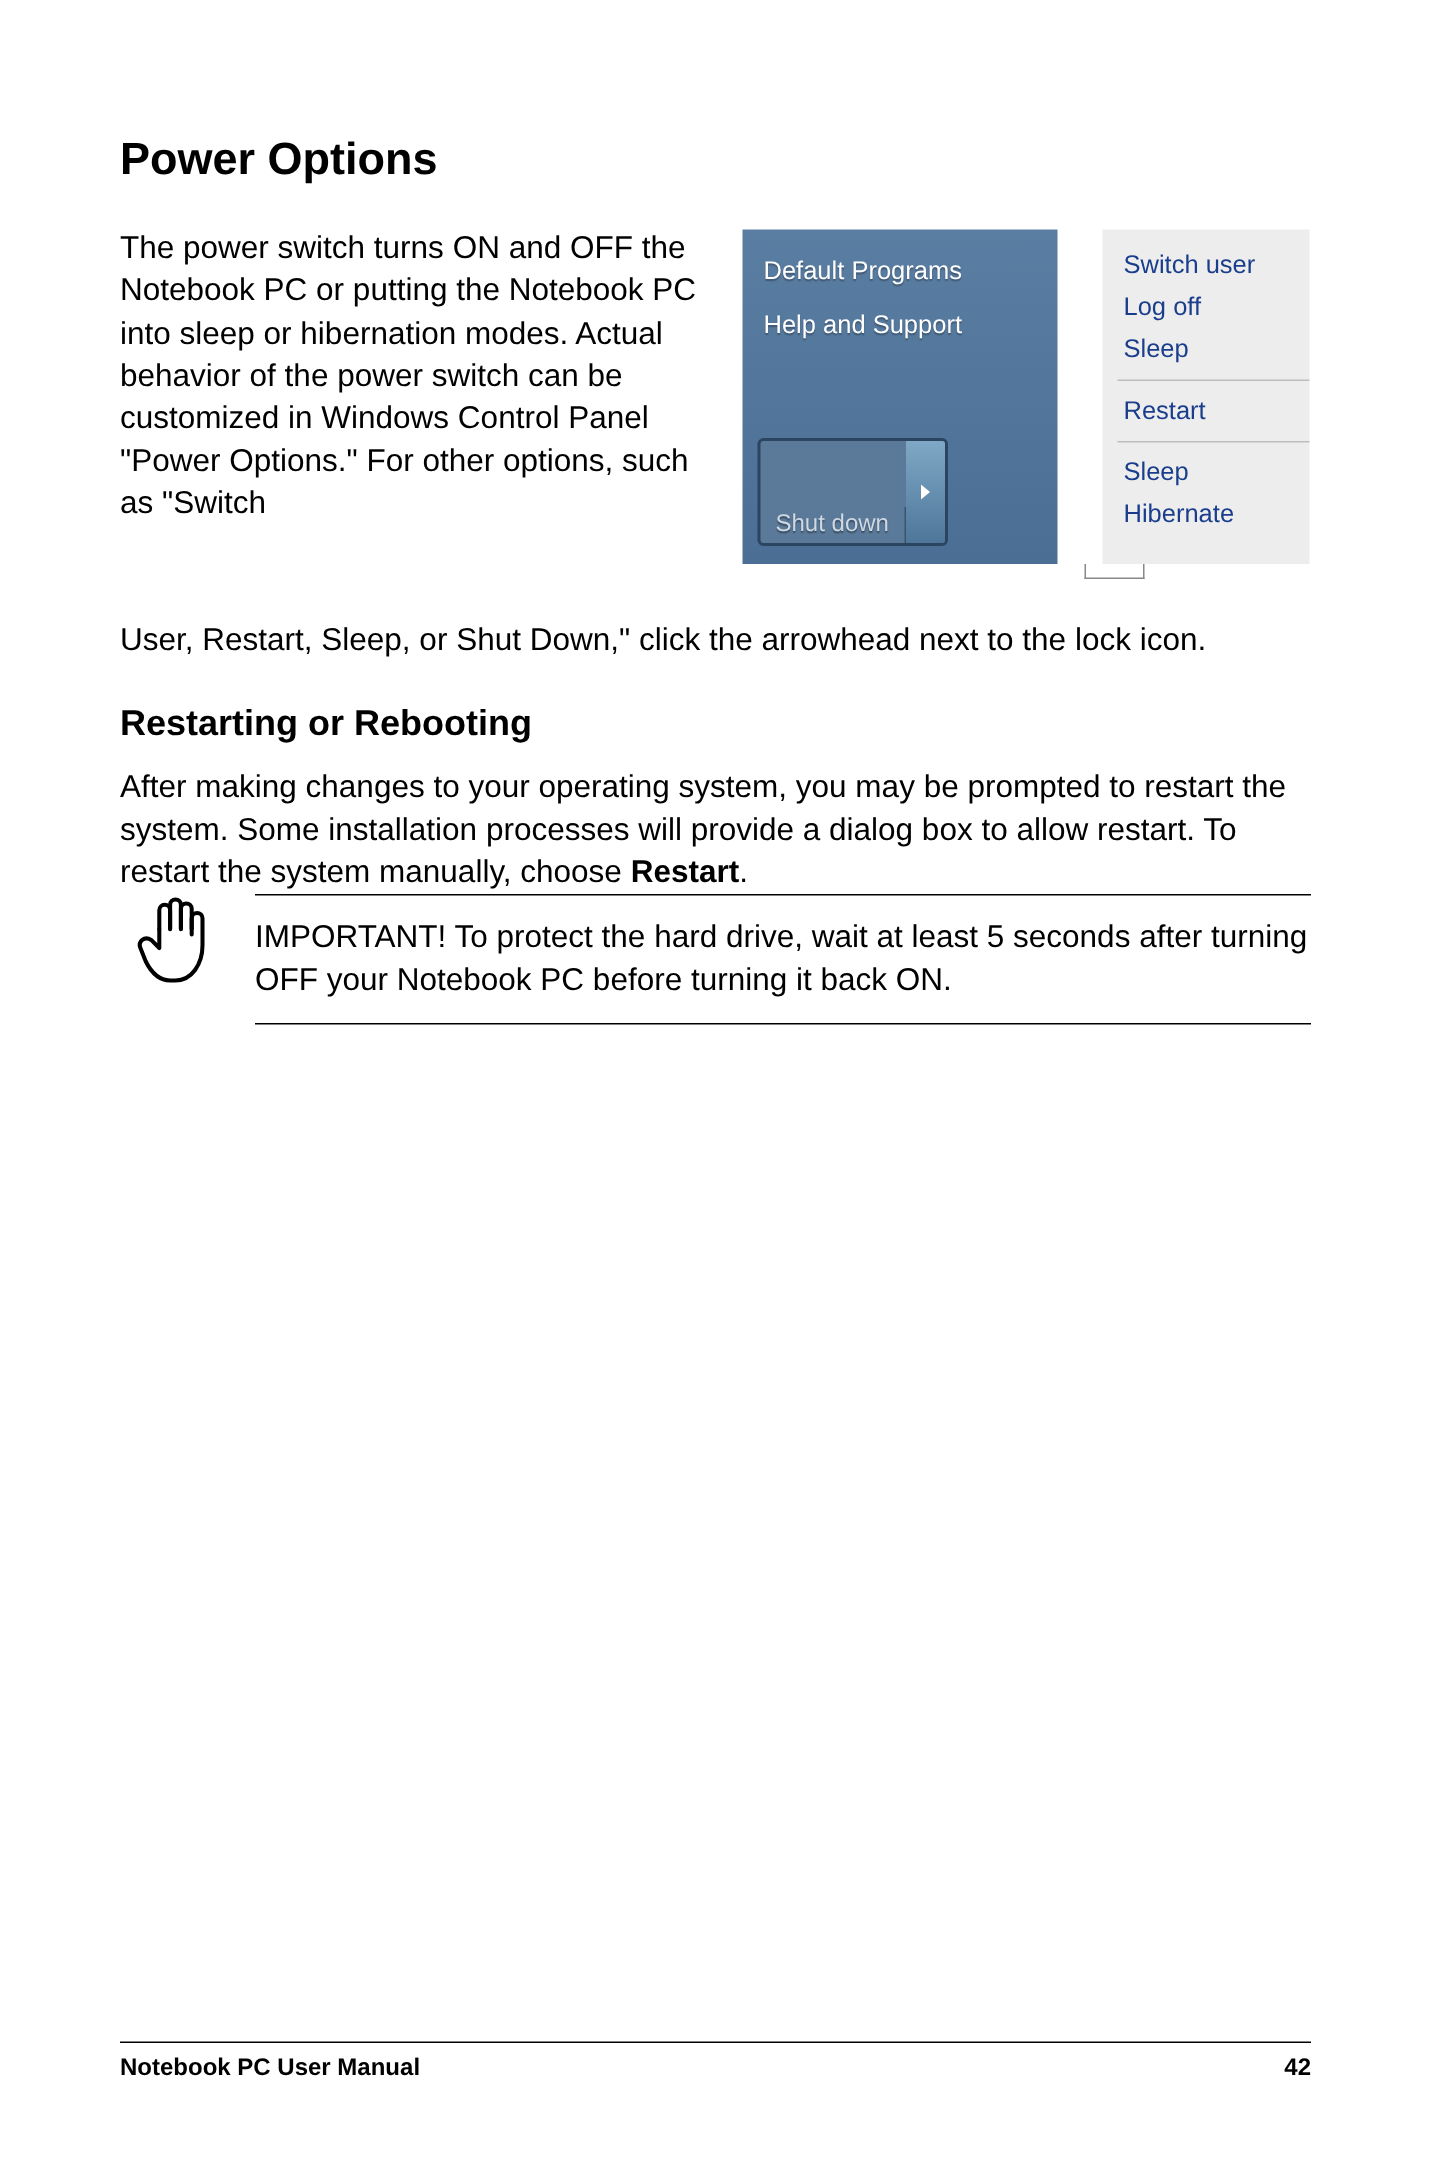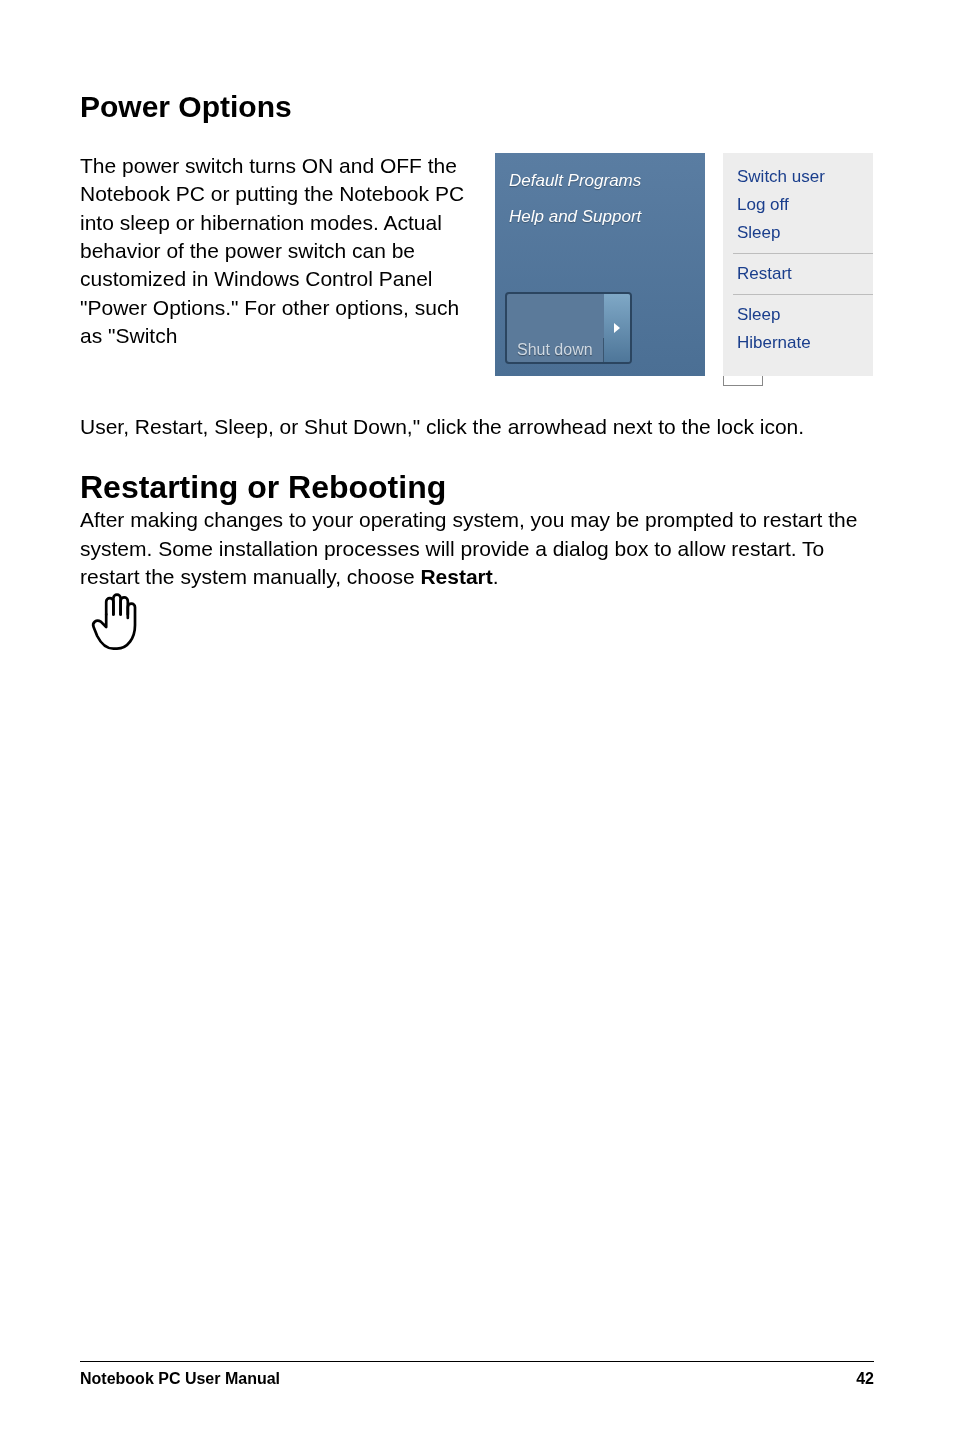--- a/index.html
+++ b/index.html
@@ -47,21 +47,20 @@
       bottom: 0;
       width: 210px;
       background: linear-gradient(to bottom, #5a7da2, #4b6f94);
       padding: 18px 0 0 14px;
       color: #fff;
     }
     .ss-link {
       font-size: 17px;
       margin-bottom: 16px;
       text-shadow: 0 1px 1px rgba(0,0,0,0.3);
-      font-style: italic;
     }
     .shutdown-wrap {
       position: absolute;
       bottom: 12px;
       left: 10px;
       display: flex;
       border: 2px solid #2b4560;
       border-radius: 4px;
       background: #5b7a9a;
       overflow: hidden;
@@ -84,21 +83,21 @@
     .shutdown-arrow svg {
       width: 10px;
       height: 10px;
       fill: #fff;
     }
     .ss-right {
       position: absolute;
       right: 0;
       top: 0;
       bottom: 0;
-      width: 150px;
+      width: 138px;
       background: #ededed;
       padding: 10px 0 0 14px;
       color: #1a3e8c;
     }
     .ss-menu-item {
       font-size: 17px;
       padding: 4px 0;
     }
     .ss-divider {
       border-top: 1px solid #bdbdbd;
@@ -115,22 +114,23 @@
       border-bottom: 1px solid #888;
       background: #fff;
     }
     .continuation {
       font-size: 21px;
       line-height: 1.35;
       margin-bottom: 28px;
       margin-top: 36px;
     }
     h2.sub-title {
-      font-size: 32px;
+      font-size: 24px;
       font-weight: bold;
+      margin-bottom: 14px;
     }
     .sub-para {
       font-size: 21px;
       line-height: 1.35;
     }
     .callout {
       display: flex;
       align-items: flex-start;
       gap: 26px;
       margin-left: 10px;
@@ -207,18 +207,19 @@
   <div class="callout-icon">
     <svg viewBox="0 0 60 70" width="54" height="63">
       <g fill="none" stroke="#000" stroke-width="3" stroke-linecap="round" stroke-linejoin="round">
         <path d="M18 26 v-14 a4 4 0 0 1 8 0 v14"></path>
         <path d="M26 26 v-18 a4 4 0 0 1 8 0 v18"></path>
         <path d="M34 26 v-15 a4 4 0 0 1 8 0 v15"></path>
         <path d="M42 30 v-12 a4 4 0 0 1 8 0 v20 c0 14 -8 26 -20 26 h-4 c-8 0 -14 -6 -18 -14 l-4 -10 c-2 -5 3 -9 8 -6 l6 6 v-14"></path>
       </g>
     </svg>
   </div>
+  <div class="callout-text">IMPORTANT!  To protect the hard drive, wait at least 5 seconds after turning OFF your Notebook PC before turning it back ON.</div>
 </div>
 
 <div class="footer">
   <span>Notebook PC User Manual</span>
   <span>42</span>
 </div>
 
 </body></html>

